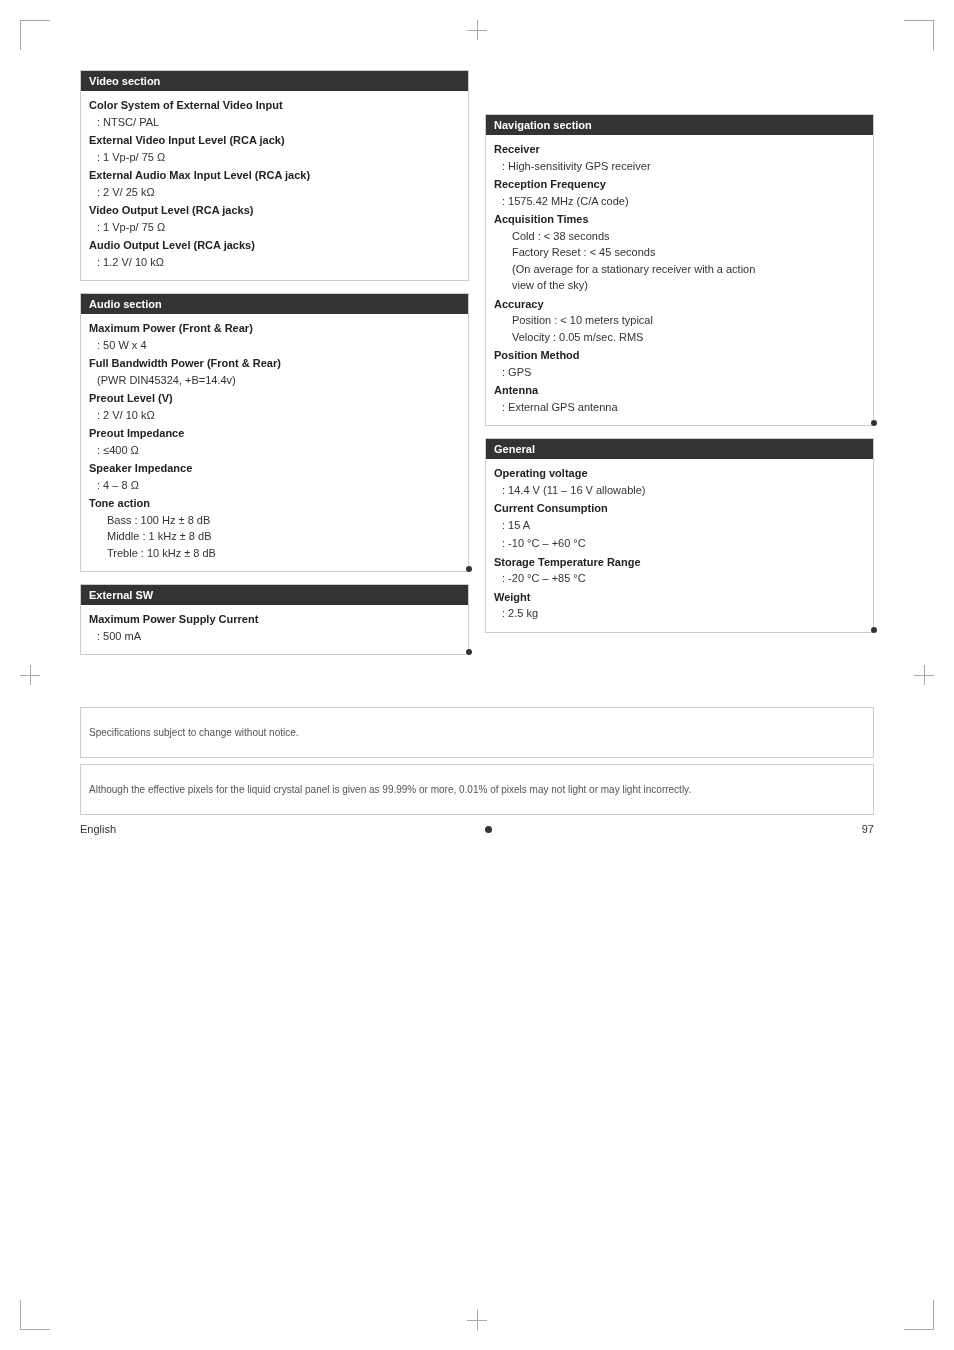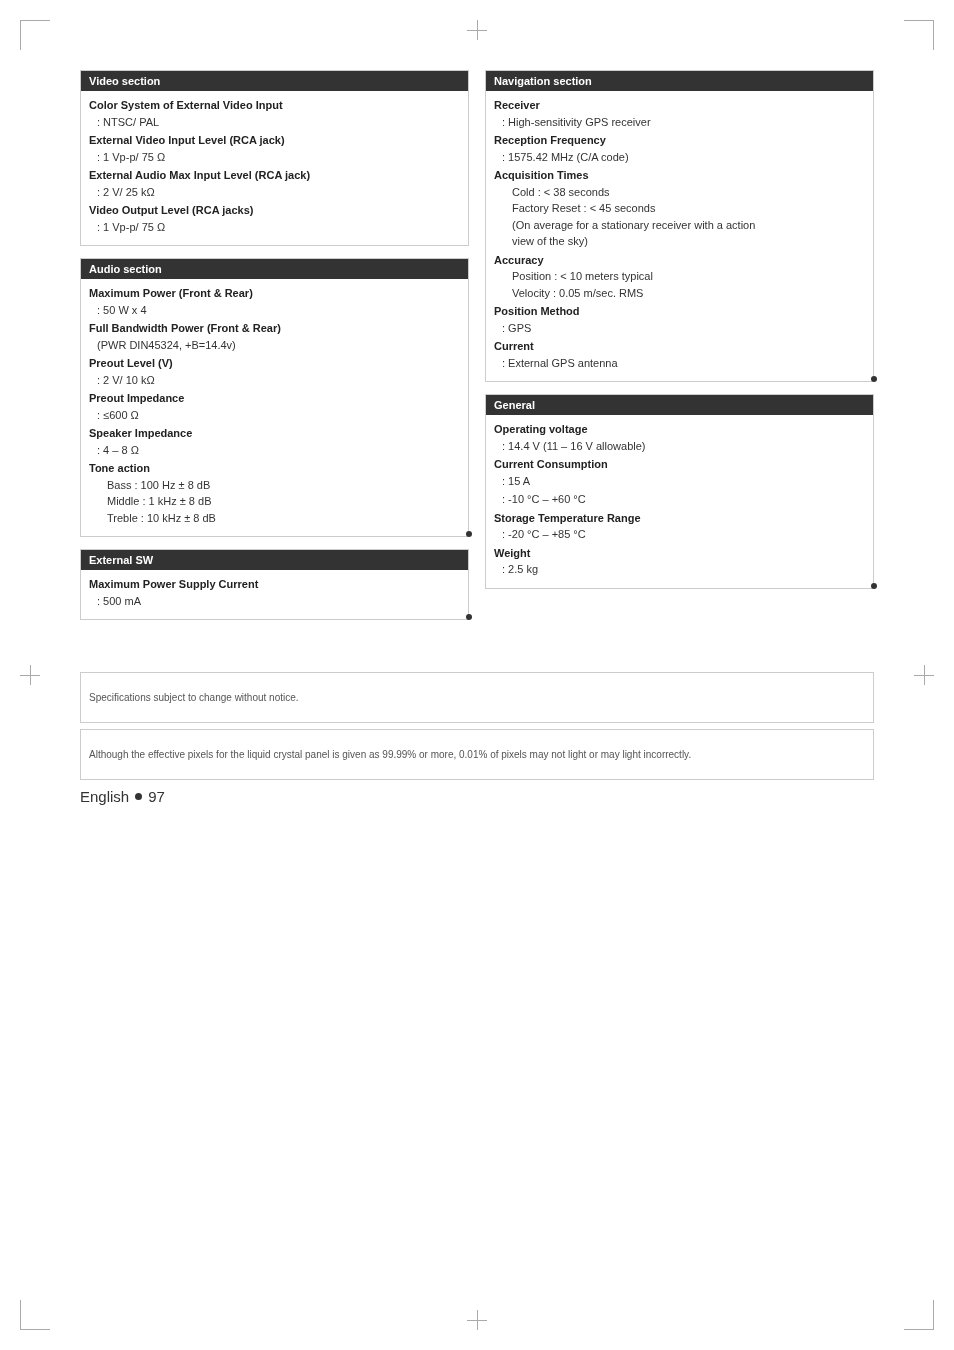--- a/index.html
+++ b/index.html
@@ -57,20 +57,21 @@
       flex: 1;
       display: flex;
       flex-direction: column;
       gap: 0;
     }
     .right-col {
       flex: 1;
       display: flex;
       flex-direction: column;
       gap: 0;
+      margin-top: 44px;
     }
 
     .section {
       border: 1px solid #ccc;
       margin-bottom: 12px;
     }
     .section-header {
       background: #333;
       color: #fff;
       font-weight: bold;
@@ -120,26 +121,26 @@
     }
     .footer-note {
       border: 1px solid #ccc;
       padding: 19px 8px;
       font-size: 10px;
       color: #555;
       margin-bottom: 6px;
     }
     .page-number {
       text-align: right;
-      font-size: 15px;
+      font-size: 11px;
       color: #333;
       margin-top: 8px;
       display: flex;
       align-items: center;
-      justify-content: flex-start;
+      justify-content: space-between;
       gap: 6px;
     }
     .page-number .dot {
       width: 7px;
       height: 7px;
       background: #333;
       border-radius: 50%;
       display: inline-block;
     }
   </style>
@@ -180,20 +181,24 @@
             <div class="spec-item">
               <div class="spec-title">External Audio Max Input Level (RCA jack)</div>
               <div class="spec-value">: 2 V/ 25 kΩ</div>
             </div>
 
             <div class="spec-item">
               <div class="spec-title">Video Output Level (RCA jacks)</div>
               <div class="spec-value">: 1 Vp-p/ 75 Ω</div>
             </div>
 
+            <div class="spec-item">
+              <div class="spec-title">Audio Output Level (RCA jacks)</div>
+              <div class="spec-value">: 1.2 V/ 10 kΩ</div>
+            </div>
 
           </div>
         </div>
       </div>
 
       <div class="section-wrapper">
         <div class="section">
           <div class="section-header">Audio section</div>
           <div class="section-body">
 
@@ -207,21 +212,21 @@
               <div class="spec-value">(PWR DIN45324, +B=14.4v)</div>
             </div>
 
             <div class="spec-item">
               <div class="spec-title">Preout Level (V)</div>
               <div class="spec-value">: 2 V/ 10 kΩ</div>
             </div>
 
             <div class="spec-item">
               <div class="spec-title">Preout Impedance</div>
-              <div class="spec-value">: ≤600 Ω</div>
+              <div class="spec-value">: ≤400 Ω</div>
             </div>
 
             <div class="spec-item">
               <div class="spec-title">Speaker Impedance</div>
               <div class="spec-value">: 4 – 8 Ω</div>
             </div>
 
             <div class="spec-item">
               <div class="spec-title">Tone action</div>
               <div class="spec-value-indent">Bass : 100 Hz ± 8 dB</div>
@@ -283,21 +288,21 @@
               <div class="spec-value-indent">Position : &lt; 10 meters typical</div>
               <div class="spec-value-indent">Velocity : 0.05 m/sec. RMS</div>
             </div>
 
             <div class="spec-item">
               <div class="spec-title">Position Method</div>
               <div class="spec-value">: GPS</div>
             </div>
 
             <div class="spec-item">
-              <div class="spec-title">Current</div>
+              <div class="spec-title">Antenna</div>
               <div class="spec-value">: External GPS antenna</div>
             </div>
 
           </div>
         </div>
 
         <div class="bullet-dot" style="bottom: 12px;"></div>
       </div>
 
       <div class="section-wrapper">

